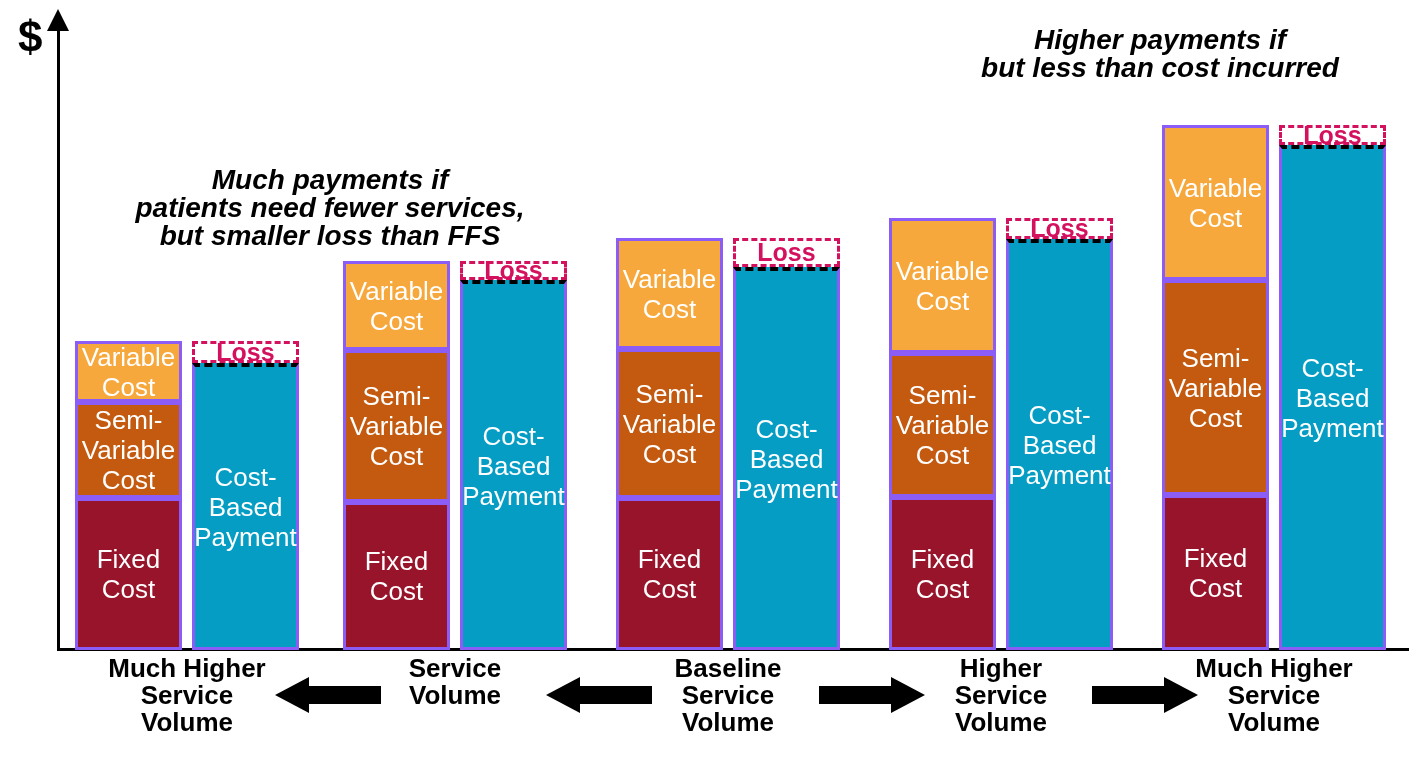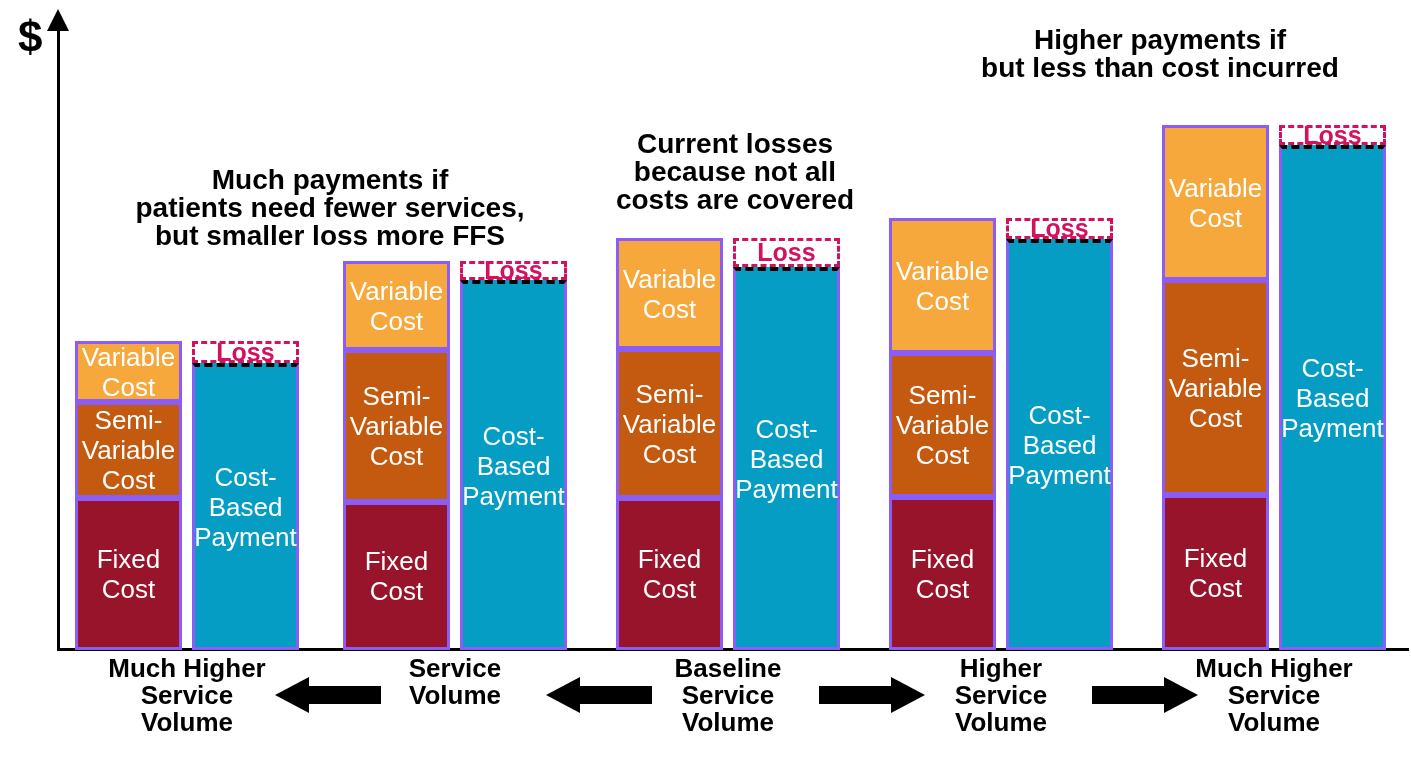--- a/index.html
+++ b/index.html
@@ -2,21 +2,21 @@
 <html><head>
 <meta charset="utf-8">
 <style>
   html,body{margin:0;padding:0;}
   body{font-family:"Liberation Sans",sans-serif;background:#ffffff;}
   #canvas{position:relative;width:1411px;height:757px;background:#ffffff;overflow:hidden;}
   .axis{position:absolute;background:#000;}
   #dollar{position:absolute;left:18px;top:12px;font-size:44px;font-weight:bold;color:#000;}
   #y-arrowhead{position:absolute;left:47px;top:9px;width:0;height:0;
     border-left:11px solid transparent;border-right:11px solid transparent;border-bottom:22px solid #000;}
-  .annot{position:absolute;text-align:center;font-weight:bold;
+  .annot{position:absolute;text-align:center;font-weight:bold;font-style:italic;
     font-size:28px;line-height:28px;color:#000;}
   .seg{position:absolute;box-sizing:border-box;border:3px solid #8b5cf6;
     display:flex;flex-direction:column;justify-content:center;align-items:center;
     color:#fff;font-size:26px;line-height:30px;text-align:center;overflow:visible;}
   .seg.pay{border-top:4px dashed #000;}
   .loss{position:absolute;box-sizing:border-box;border:3px dashed #D4115E;
     color:#D4115E;font-weight:bold;font-size:25px;line-height:25px;
     display:flex;align-items:center;justify-content:center;overflow:visible;}
   .xlab{position:absolute;text-align:center;font-weight:bold;font-size:26px;line-height:27px;color:#000;}
   .arrow{position:absolute;height:36px;}
@@ -33,26 +33,21 @@
 
 <div id="canvas">
   <div id="dollar">$</div>
   <div id="y-arrowhead"></div>
   <div class="axis" style="left:57px;top:24px;width:3px;height:626px;"></div>
   <div class="axis" style="left:57px;top:648px;width:1352px;height:3px;"></div>
 
   <div class="annot" style="left:88px;top:166px;width:484px;">
     <div>Much payments if</div>
     <div>patients need fewer services,</div>
-    <div>but smaller loss more FFS</div>
-  </div>
-  <div class="annot" style="left:588px;top:130px;width:294px;">
-    <div>Current losses</div>
-    <div>because not all</div>
-    <div>costs are covered</div>
+    <div>but smaller loss than FFS</div>
   </div>
   <div class="annot" style="left:915px;top:26px;width:490px;">
     <div>Higher payments if</div>
     <div>but less than cost incurred</div>
   </div>
 
   <div id="plot">
       <div class="seg" style="left: 75px; top: 498px; width: 107px; height: 152px; background: rgb(151, 20, 43);">
         <div>Fixed</div>
         <div>Cost</div>

